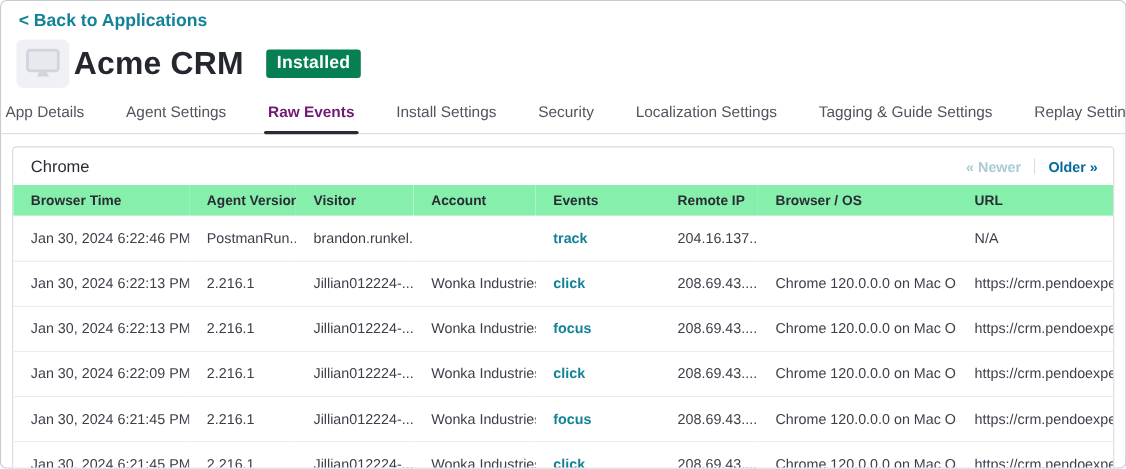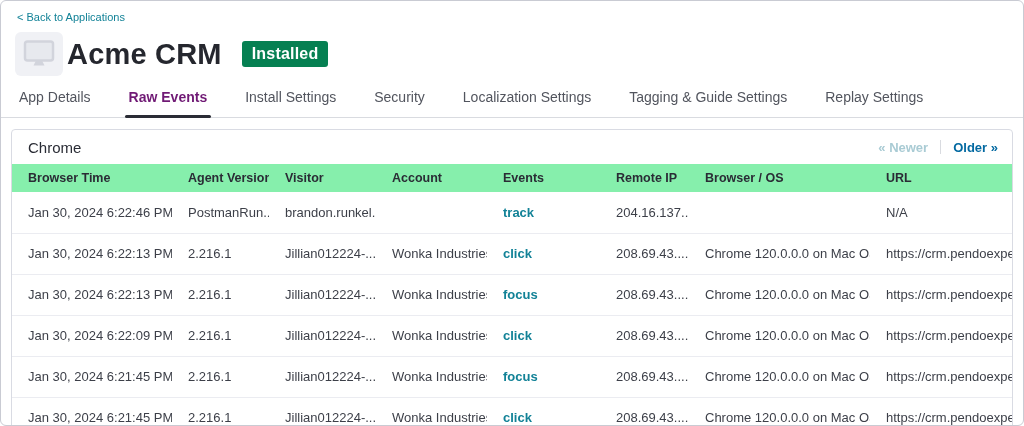--- a/index.html
+++ b/index.html
@@ -10,22 +10,22 @@
     border: 1px solid #c9cbd3;
     border-radius: 6px;
     overflow: hidden;
     position: relative;
     color: #2a2c35;
   }
   
   .back-link {
     display: inline-block;
     margin: 10px 0 0 16px;
-    font-size: 11px;
-    font-weight: normal;
+    font-size: 16px;
+    font-weight: bold;
     color: #128297;
     text-decoration: none;
     cursor: pointer;
   }
   .app-header {
     display: flex;
     align-items: center;
     margin: 6px 0 0 14px;
     height: 46px;
   }
@@ -50,21 +50,21 @@
     font-size: 16px;
     font-weight: bold;
     padding: 4px 10px;
     border-radius: 3px;
     letter-spacing: 0.2px;
   }
   
   .tab-bar {
     display: flex;
     gap: 38px;
-    padding-left: 18px;
+    padding-left: 4px;
     margin-top: 12px;
     border-bottom: 1px solid #d9dbe0;
     height: 29px;
   }
   .tab {
     font-size: 14px;
     color: #52555e;
     white-space: nowrap;
     cursor: pointer;
     padding-bottom: 10px;
@@ -145,20 +145,21 @@
       <rect x="2" y="2.5" width="28" height="19" rx="2.5" fill="#e7e9ee" stroke="#d2d4dc" stroke-width="2.5"></rect>
       <path d="M13 21.5 L19 21.5 L21.5 26.5 L10.5 26.5 Z" fill="#d2d4dc"></path>
     </svg>
   </div>
   <div class="app-title">Acme CRM</div>
   <div class="badge">Installed</div>
 </div>
 
 <div class="tab-bar">
     <div class="tab">App Details</div>
+    <div class="tab">Agent Settings</div>
     <div class="tab active">Raw Events</div>
     <div class="tab">Install Settings</div>
     <div class="tab">Security</div>
     <div class="tab">Localization Settings</div>
     <div class="tab">Tagging &amp; Guide Settings</div>
     <div class="tab">Replay Settings</div>
   </div>
 
 <div class="card">
   <div class="card-header">

